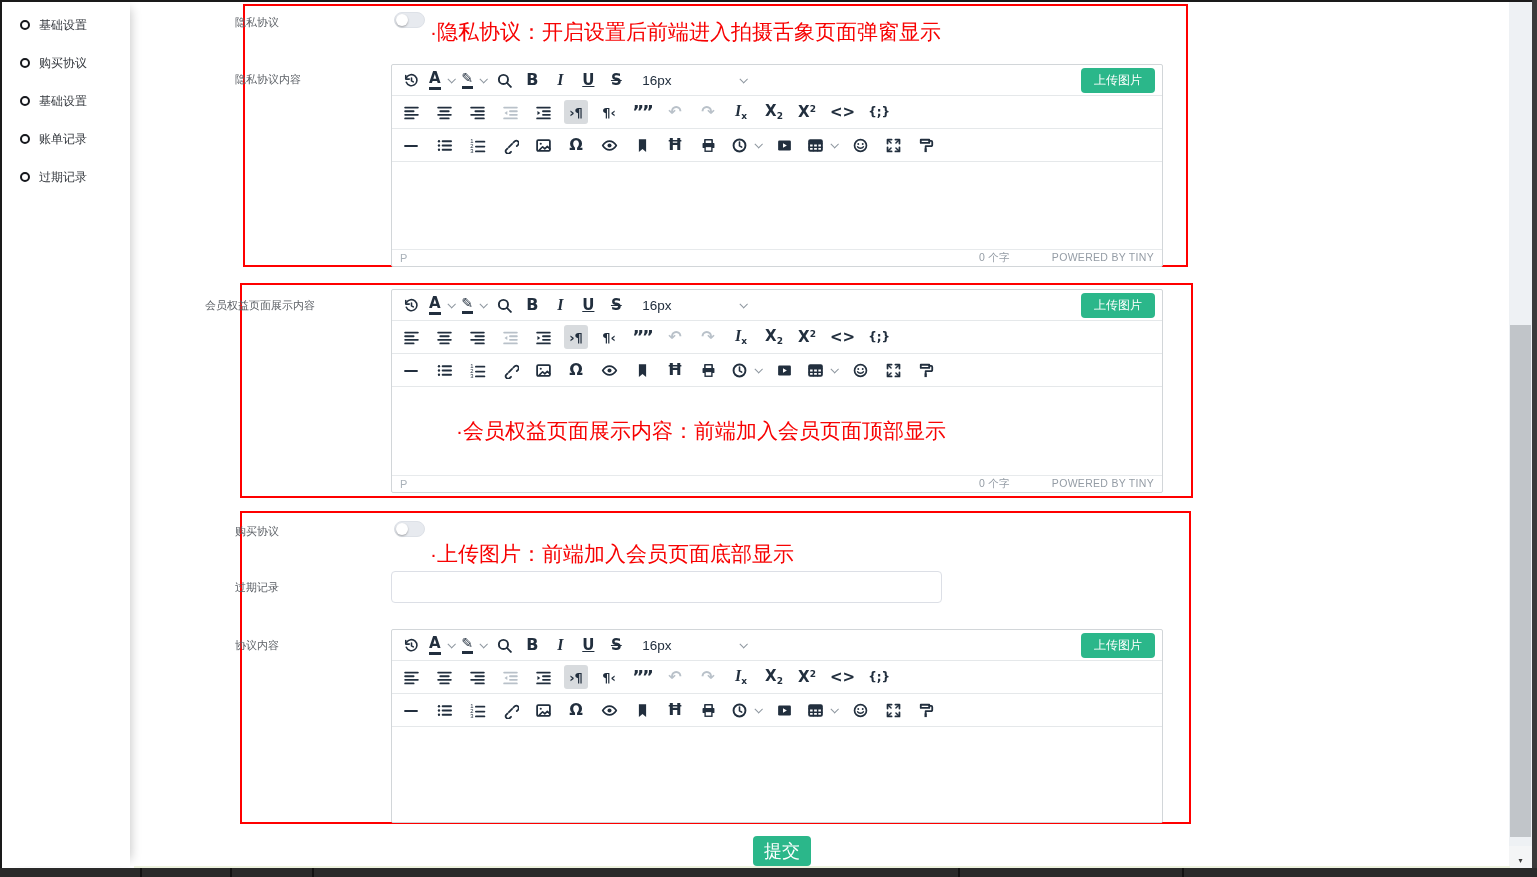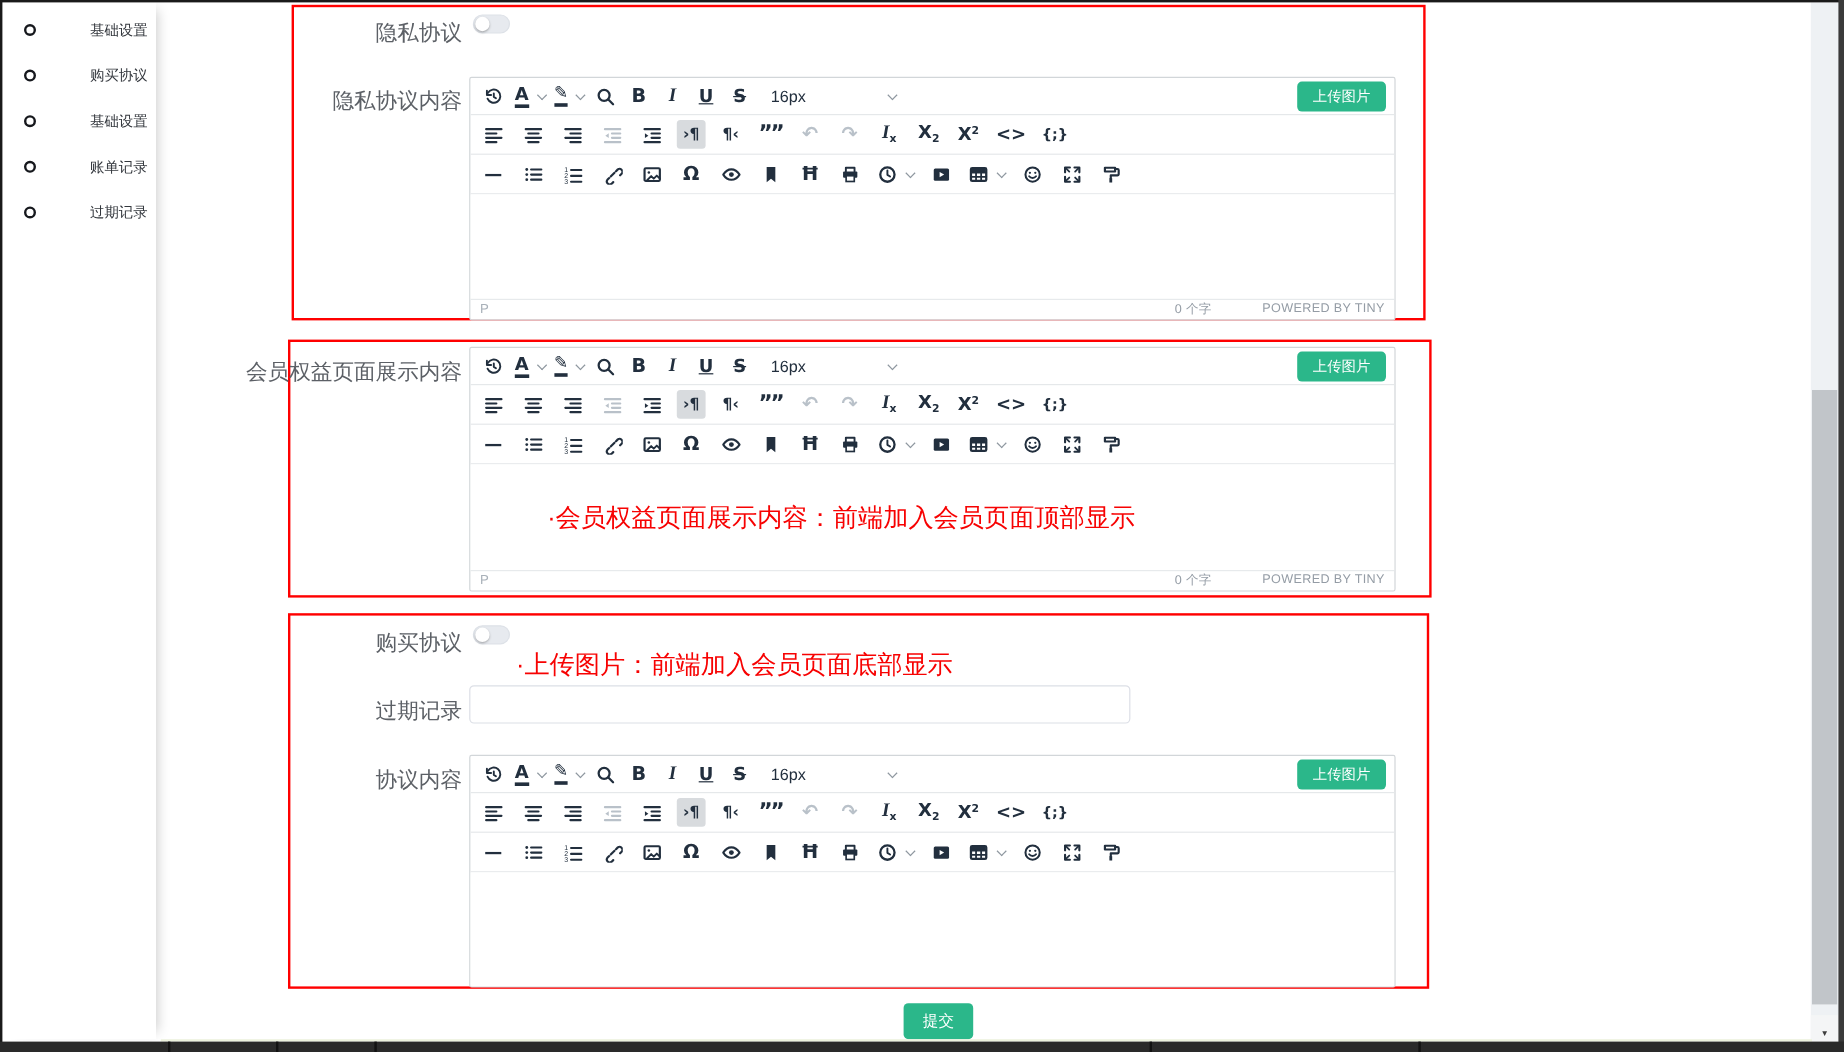--- a/index.html
+++ b/index.html
@@ -15,34 +15,34 @@
   .frame-bottom .tick { position:absolute; top:0; width:2px; height:9px; background:#121212; }
   .bottom-hairline { position:absolute; left:134px; top:866px; width:1376px; height:2px; background:#edf2de; z-index:49; }
 
   
   .scrollbar-track { position:absolute; left:1509px; top:2px; width:23px; height:866px; background:#eef1f4; z-index:40; }
   .scrollbar-thumb { position:absolute; left:1px; top:323px; width:21px; height:512px; background:#c1c5c9; }
   .scrollbar-down { position:absolute; left:0; bottom:0; width:23px; height:22px; background:#f4f5f6; display:flex; align-items:flex-end; justify-content:center; padding-bottom:3px; font-size:8px; color:#3c3c3c; }
 
   
   .sidebar { position:absolute; left:2px; top:2px; width:128px; height:864px; background:#fff; box-shadow:7px 0 10px -6px rgba(0,0,0,.22); z-index:10; }
-  .sb-item { position:relative; display:flex; align-items:center; height:22px; margin:16px 0 0 18px; cursor:pointer;gap:36px; }
+  .sb-item { position:relative; display:flex; align-items:center; height:22px; margin:16px 0 0 18px; cursor:pointer; }
   .sb-item:first-child { margin-top:12px; }
   .sb-dot { width:10px; height:10px; border:2px solid #16181d; border-radius:50%; margin-right:9px; flex:0 0 auto; }
   .sb-label { font-size:12px; color:#33373d; white-space:nowrap; }
 
   
   .redbox { position:absolute; border:2px solid #ff0000; background:transparent; z-index:5; pointer-events:none; }
   #redbox1 { left:243px; top:4px;  width:945px; height:263px; }
   #redbox2 { left:240px; top:283px; width:953px; height:215px; }
   #redbox3 { left:240px; top:511px; width:951px; height:313px; }
 
   .ann { position:absolute; color:#f70202; font-size:21px; font-weight:500; white-space:nowrap; z-index:20; }
 
-  .flabel { position:absolute; width:150px; text-align:right; font-size:18px; color:#5c6066; white-space:nowrap; z-index:6; }
+  .flabel { position:absolute; width:150px; font-size:11px; color:#5c6066; white-space:nowrap; z-index:6; }
 
   .toggle { position:absolute; width:31px; height:16px; border-radius:9px; background:#e7eaef; border:1px solid #dde1e7; cursor:pointer; z-index:6; }
   .toggle::after { content:''; position:absolute; left:1px; top:1px; width:12px; height:12px; border-radius:50%; background:#fff; box-shadow:0 1px 2px rgba(0,0,0,.3); }
 
   .txt-input { position:absolute; left:391px; top:571px; width:551px; height:32px; border:1px solid #dcdfe6; border-radius:4px; background:#fff; font-size:13px; padding:0 10px; color:#333; z-index:6; }
 
   
   .tmce { position:absolute; background:#fff; border:1px solid #d2d6d9; border-radius:2px; display:flex; flex-direction:column; overflow:hidden; z-index:6; }
   #editor1 { left:391px; top:64px;  width:772px; height:203px; }
   #editor2 { left:391px; top:289px; width:772px; height:204px; }
@@ -69,21 +69,21 @@
   .supx { font-size:9px; vertical-align:5px; }
   .chev { display:inline-block; width:6px; height:6px; border:solid #8f98a0; border-width:0 1.4px 1.4px 0; transform:rotate(45deg) translateY(-1px); margin-left:7px; }
   .fs-select { display:flex; align-items:center; justify-content:space-between; width:104px; margin-left:10px; color:#222f3e; font-size:13.5px; cursor:pointer; }
   .upload-btn { margin-left:auto; background:#2bb78a; color:#fff; border:none; border-radius:4px; height:25px; padding:0 13px; font-size:12px; cursor:pointer; font-family:inherit; }
   .ed-body { flex:1 1 auto; background:#fff; cursor:text; }
   .ed-footer { height:17px; flex:0 0 17px; border-top:1px solid #e7eaec; display:flex; align-items:center; justify-content:space-between; padding:0 8px; }
   .ed-path { color:#a9b1b9; font-size:11px; }
   .ed-right { display:flex; align-items:flex-start; font-size:10.5px; color:#949ca5;gap:28px; }
   .ed-right span { margin-left:14px; letter-spacing:.3px; }
 
-  .submit-btn { position:absolute; left:753px; top:836px; width:58px; height:30px; background:#2bb78a; color:#fff; border:none; border-radius:4px; font-size:13px; cursor:pointer; z-index:6; font-family:inherit; }
+  .submit-btn { position:absolute; left:753px; top:836px; width:58px; height:30px; background:#2bb78a; color:#fff; border:none; border-radius:4px; font-size:18px; cursor:pointer; z-index:6; font-family:inherit; }
 </style>
 </head>
 <body>
 
 <div id="page">
 
   <div class="sidebar" id="sidebar-menu">
       <div class="sb-item">
         <span class="sb-dot"></span>
         <span class="sb-label">基础设置</span>
@@ -105,20 +105,21 @@
         <span class="sb-label">过期记录</span>
       </div>
     </div>
 
   <div class="redbox" id="redbox1"></div>
   <div class="redbox" id="redbox2"></div>
   <div class="redbox" id="redbox3"></div>
 
   <div class="flabel" style="left:235px; top:15px;">隐私协议</div>
   <div class="toggle" style="left:394px; top:12px;"></div>
+  <div class="ann" style="left:430px; top:18px;">·隐私协议：开启设置后前端进入拍摄舌象页面弹窗显示</div>
   <div class="flabel" style="left:235px; top:72px;">隐私协议内容</div>
   <div class="tmce" id="editor1">
       <div class="tb-row tb-row1">
         <span class="tb-btn">
           <span class="ic">
             <svg viewBox="0 0 16 16">
               <path class="s" d="M2.6 3.4v3.3h3.3"></path>
               <path class="s" d="M3.1 9.6a5.2 5.2 0 1 0 .3-4.5"></path>
               <path class="s" d="M8 5.6v2.6l1.7 1.1"></path>
             </svg>

